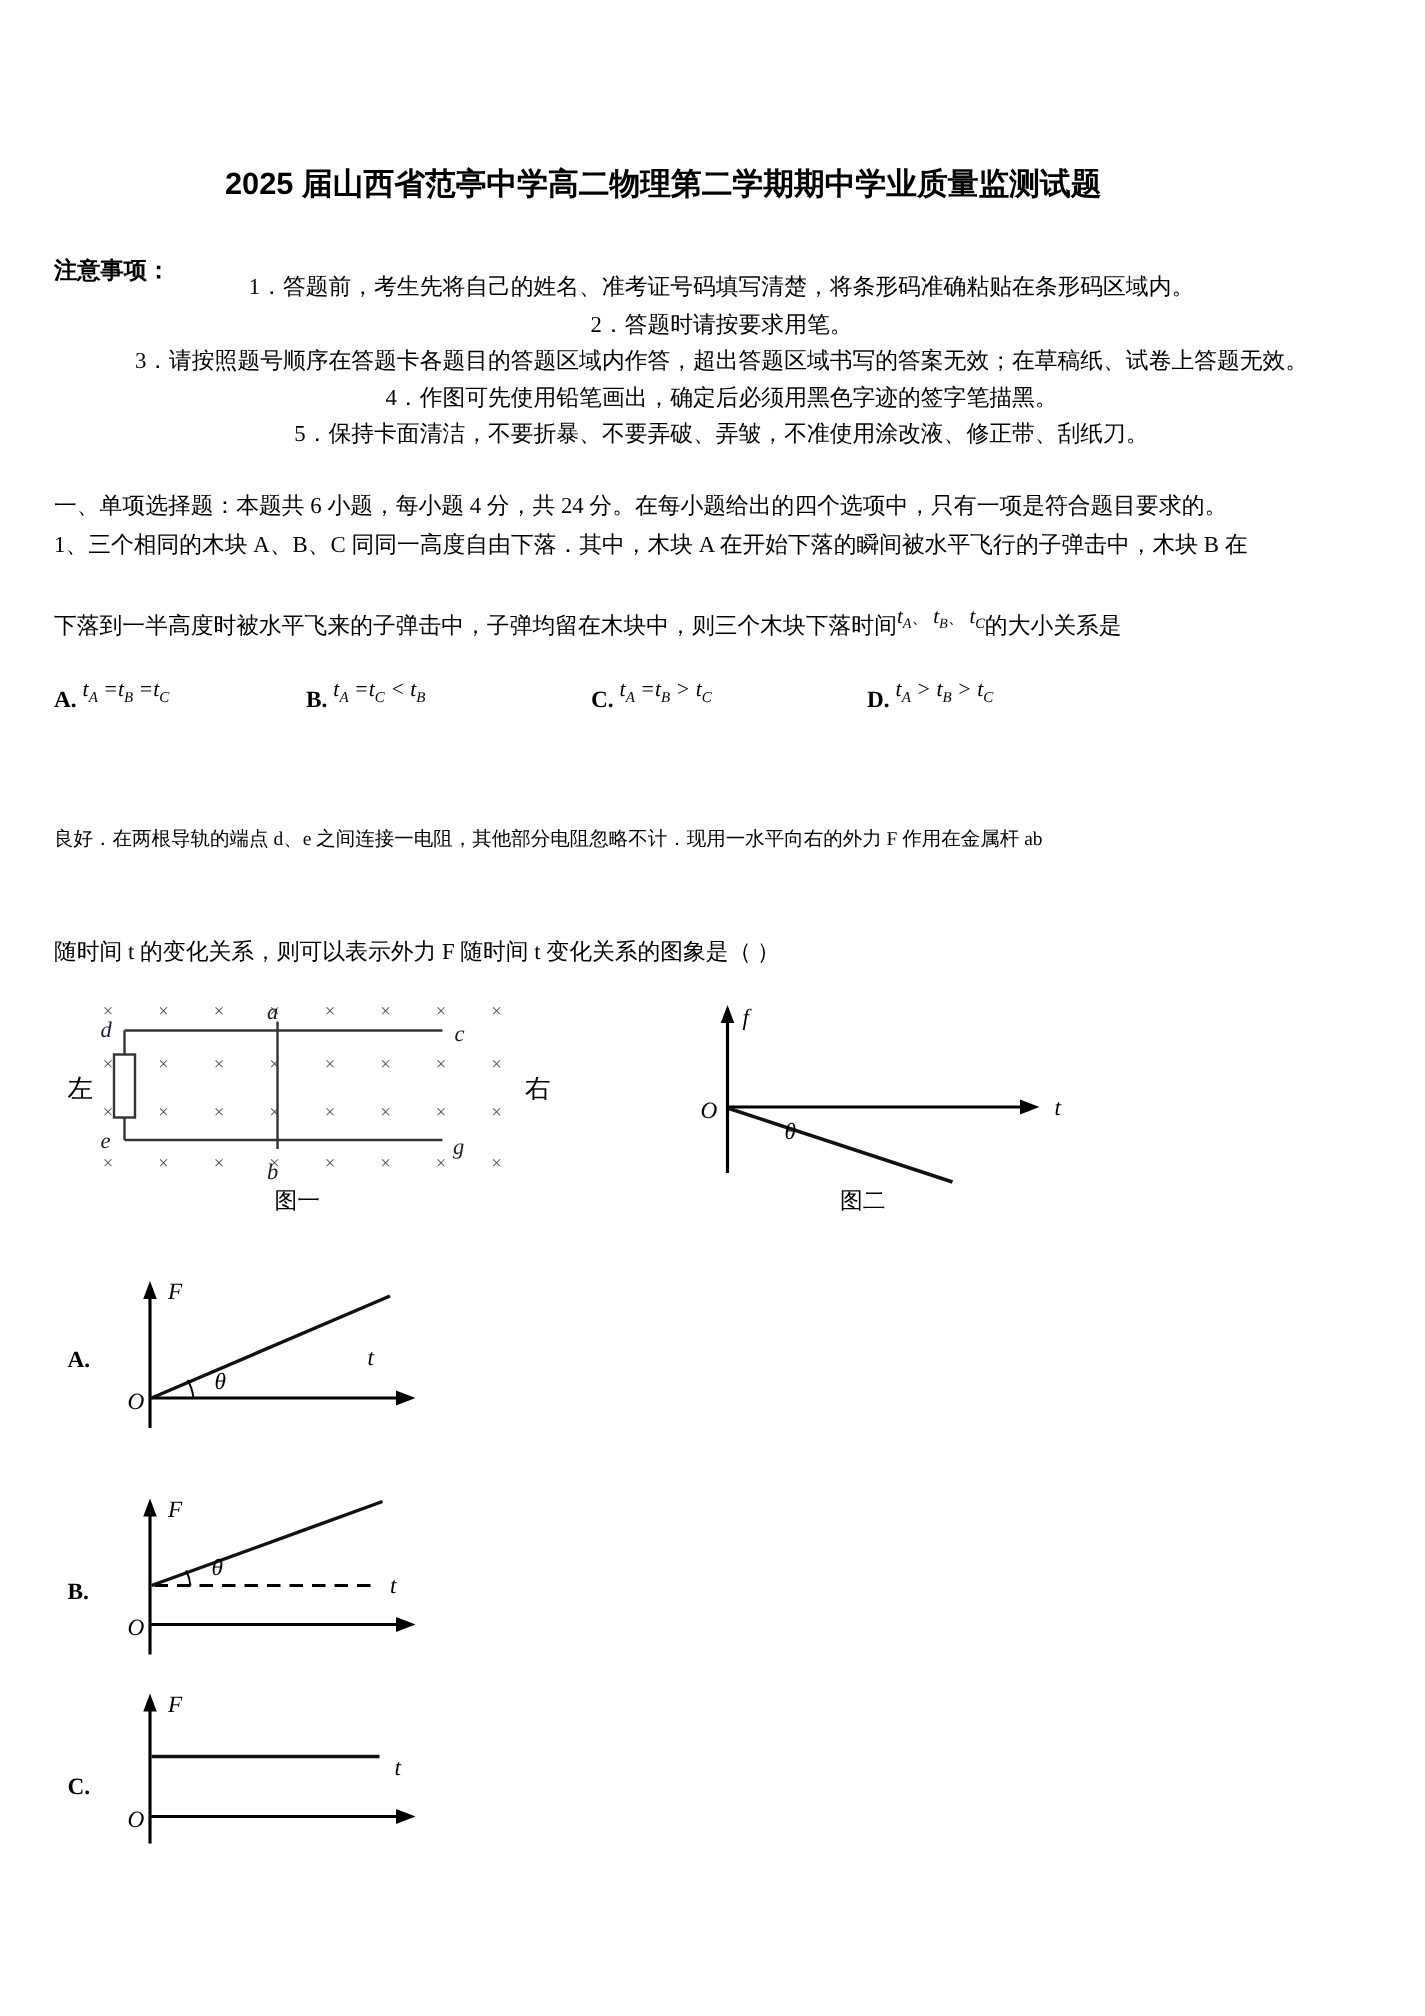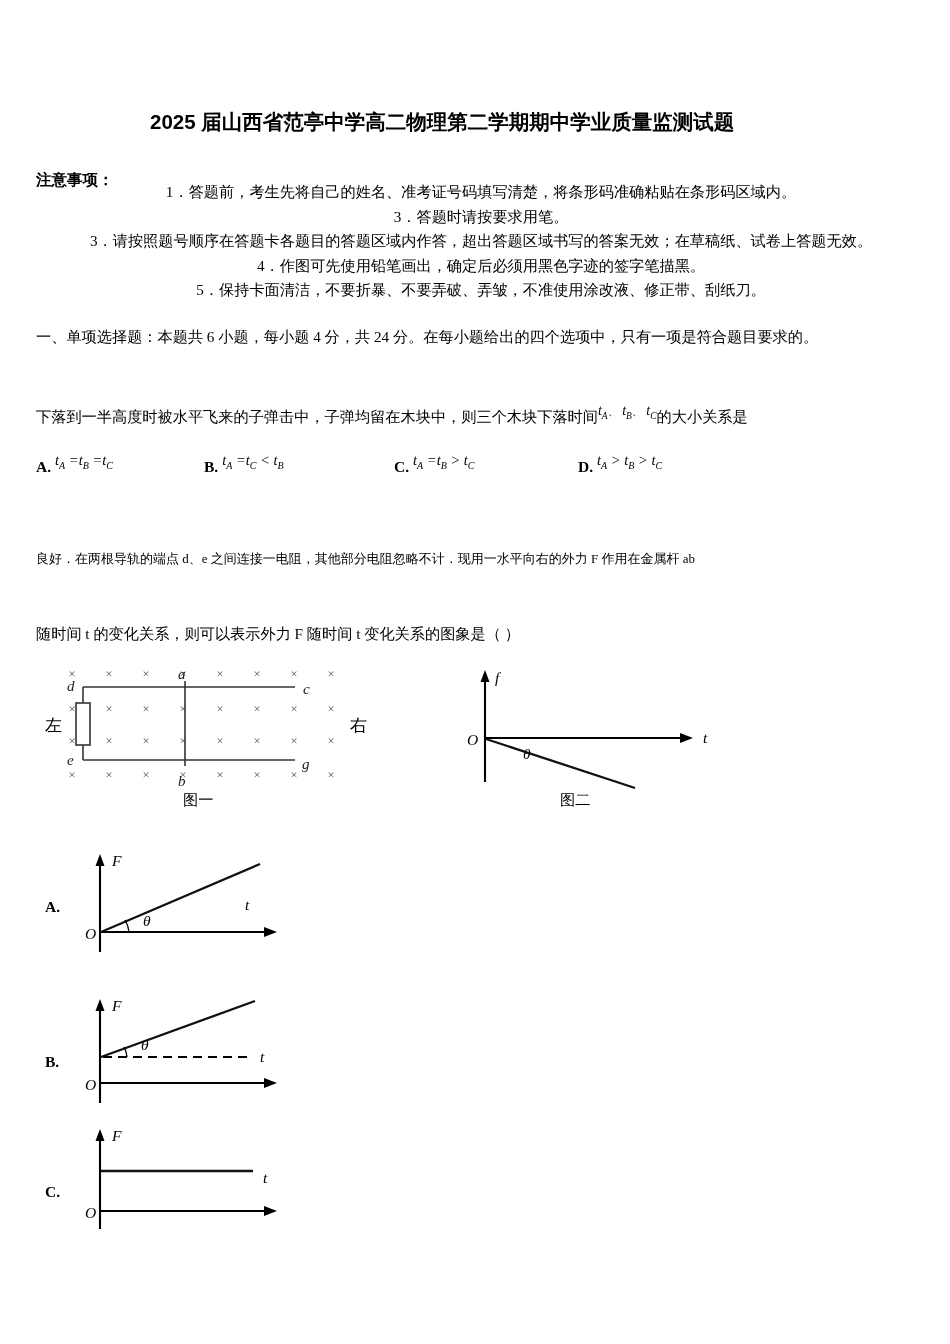--- a/index.html
+++ b/index.html
@@ -192,28 +192,29 @@
 </head>
 <body>
 
 <div class="page">
 
   <div class="doc-title">2025 届山西省范亭中学高二物理第二学期期中学业质量监测试题</div>
 
   <div class="notice-head">注意事项：</div>
   <div class="notice-list">
     <div class="notice-item">1．答题前，考生先将自己的姓名、准考证号码填写清楚，将条形码准确粘贴在条形码区域内。</div>
-    <div class="notice-item">3．答题时请按要求用笔。</div>
+    <div class="notice-item">2．答题时请按要求用笔。</div>
     <div class="notice-item">3．请按照题号顺序在答题卡各题目的答题区域内作答，超出答题区域书写的答案无效；在草稿纸、试卷上答题无效。</div>
     <div class="notice-item">4．作图可先使用铅笔画出，确定后必须用黑色字迹的签字笔描黑。</div>
     <div class="notice-item">5．保持卡面清洁，不要折暴、不要弄破、弄皱，不准使用涂改液、修正带、刮纸刀。</div>
   </div>
 
   <div class="sec-head">一、单项选择题：本题共 6 小题，每小题 4 分，共 24 分。在每小题给出的四个选项中，只有一项是符合题目要求的。</div>
 
+  <div class="q1-l1">1、三个相同的木块 A、B、C 同同一高度自由下落．其中，木块 A 在开始下落的瞬间被水平飞行的子弹击中，木块 B 在</div>
   <div class="q1-l2">
     <span>下落到一半高度时被水平飞来的子弹击中，子弹均留在木块中，则三个木块下落时间</span><span class="mathfrag">t<sub>A</sub><span class="msep">、</span> t<sub>B</sub><span class="msep">、</span> t<sub>C</sub></span><span>的大小关系是</span>
   </div>
 
   <div class="opt-row">
     <div class="opt-cell" style="left:0px;">
       <span class="opt-letter">A.</span><span class="opt-math">t<sub>A</sub> =t<sub>B</sub> =t<sub>C</sub></span>
     </div>
     <div class="opt-cell" style="left:168px;">
       <span class="opt-letter">B.</span><span class="opt-math">t<sub>A</sub> =t<sub>C</sub> &lt; t<sub>B</sub></span>

